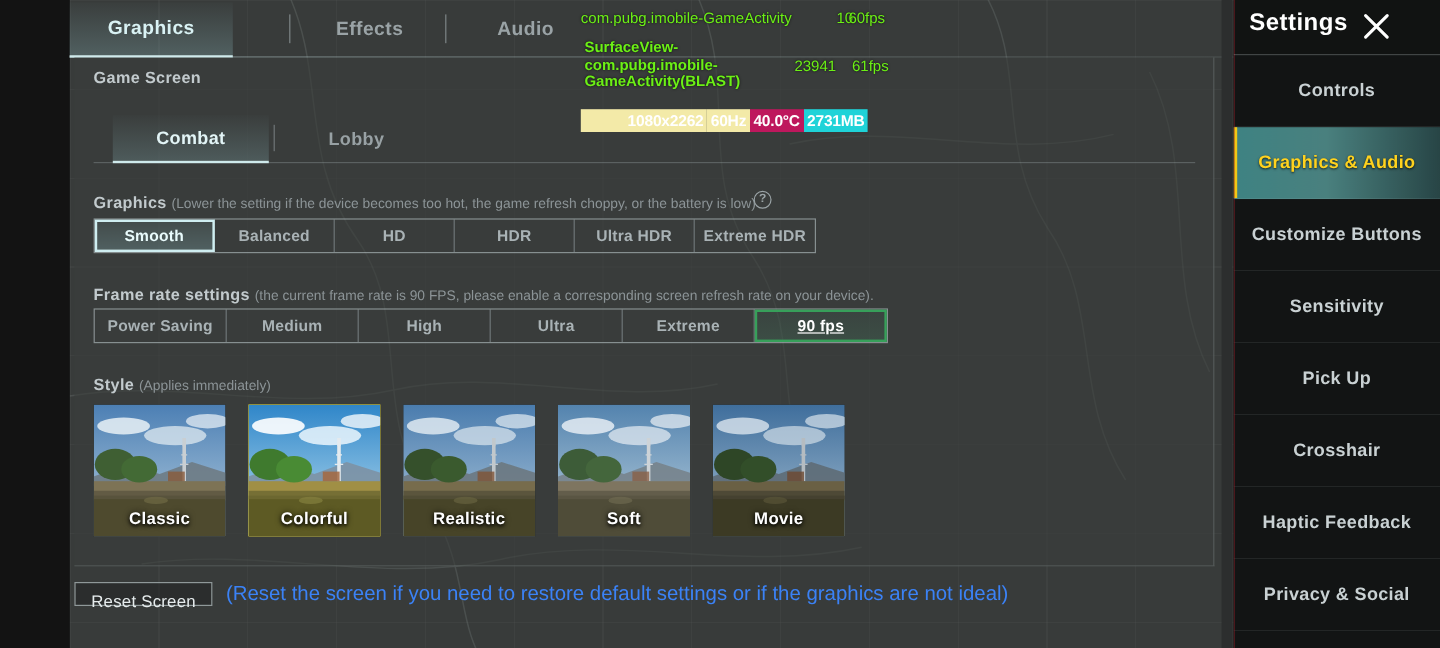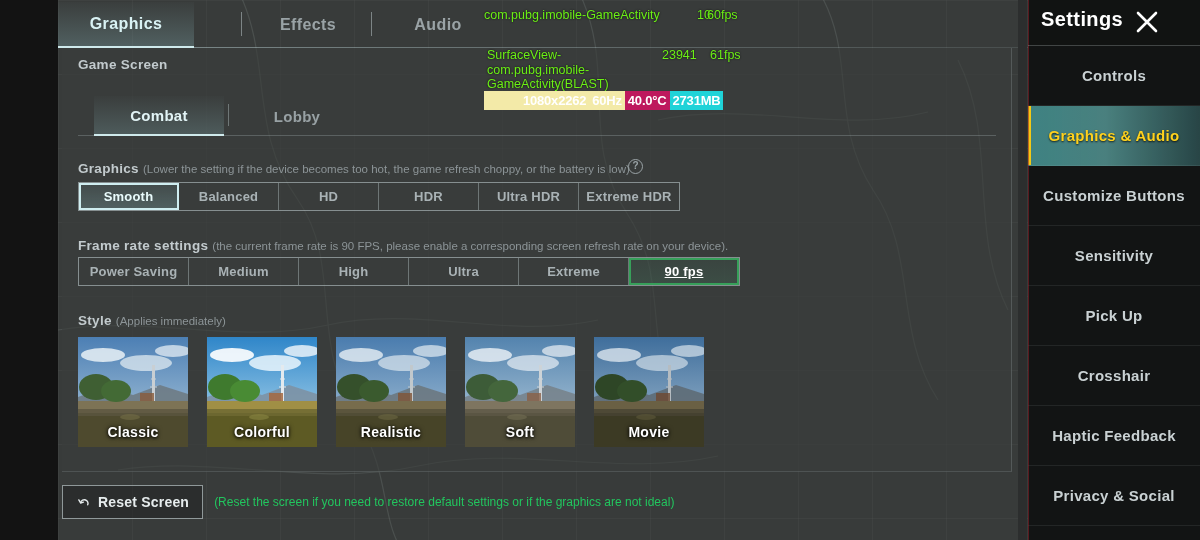--- a/index.html
+++ b/index.html
@@ -147,27 +147,27 @@
     font-size:14px; font-weight:bold; font-stretch:condensed;
     color:#fff; text-shadow:0 1px 3px rgba(0,0,0,.95), 0 0 5px rgba(0,0,0,.8);
     letter-spacing:.3px;
   }
   .thumb { position:absolute; inset:0; }
 
   
   .reset-row { position:absolute; left:62px; top:485px; display:flex; align-items:center; gap:11px; z-index:7; }
   .reset-btn {
     display:flex; align-items:center; gap:7px;
-    height:34px; padding:0 13px;
+    height:20px; padding:0 13px;
     border:1px solid rgba(205,218,220,.62);
     background:rgba(30,32,32,.5);
-    color:#e6eced; font-size:14px; font-weight:bold; font-stretch:condensed;
-    cursor:pointer; letter-spacing:.2px;
-  }
-  .reset-note { font-size:12px; color:#22c55e; font-stretch:condensed; }
+    color:#e6eced; font-size:14px; font-weight:normal; font-stretch:condensed;
+    cursor:pointer; letter-spacing:.2px;flex-direction:column;
+  }
+  .reset-note { font-size:17px; color:#3b82f6; font-stretch:condensed; }
 
   
   .hud { position:absolute; z-index:20; pointer-events:none; }
   .hud-green {
     color:#6cf016; font-family:"Liberation Sans", sans-serif;
     font-size:12.5px; line-height:14.5px;
     text-shadow:0 0 2px rgba(0,0,0,.85);
   }
   .hud-badges { position:absolute; left:484px; top:91px; display:flex; z-index:20; }
   .badge {
@@ -469,21 +469,21 @@
         <path d="M3,5.3 L4.9,8.5 L7.9,7.6" fill="none" stroke="#e6eced" stroke-width="1.5" stroke-linecap="round" stroke-linejoin="round"></path>
       </svg>
       <span>Reset Screen</span>
     </div>
     <div class="reset-note">(Reset the screen if you need to restore default settings or if the graphics are not ideal)</div>
   </div>
 
   <div class="hud hud-green" style="left:484px; top:8px; width:176px;">com.pubg.imobile-GameActivity</div>
   <div class="hud hud-green" style="left:697px; top:8px;">10</div>
   <div class="hud hud-green" style="left:707px; top:8px; left:707px;">60fps</div>
-  <div class="hud hud-green" style="left:487px; top:48px; width:172px;">SurfaceView-com.pubg.imobile-GameActivity(BLAST)</div>
+  <div class="hud hud-green" style="left:487px; top:32px; width:172px;font-weight:bold;">SurfaceView-com.pubg.imobile-GameActivity(BLAST)</div>
   <div class="hud hud-green" style="left:662px; top:48px;">23941</div>
   <div class="hud hud-green" style="left:710px; top:48px;">61fps</div>
 
   <div class="hud-badges">
     <div class="badge" style="background:#f3eaa8;padding-left:39px;">1080x2262</div>
     <div class="badge" style="background:#f3eaa8;">60Hz</div>
     <div class="badge" style="background:#be185d;">40.0°C</div>
     <div class="badge" style="background:#1fd3d8;">2731MB</div>
   </div>
 

